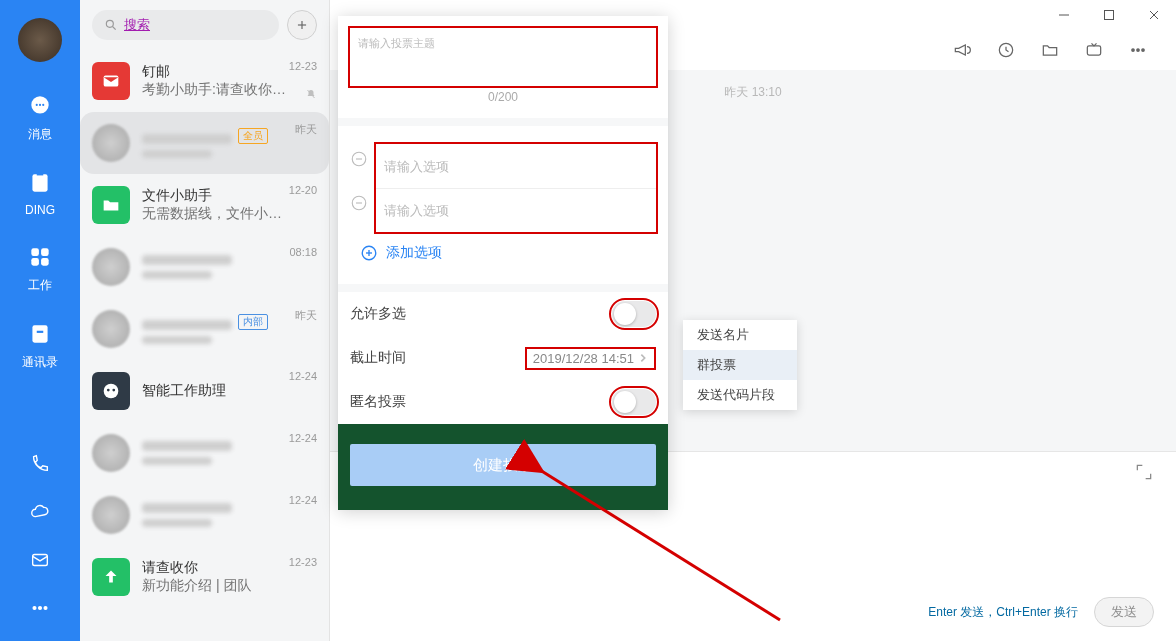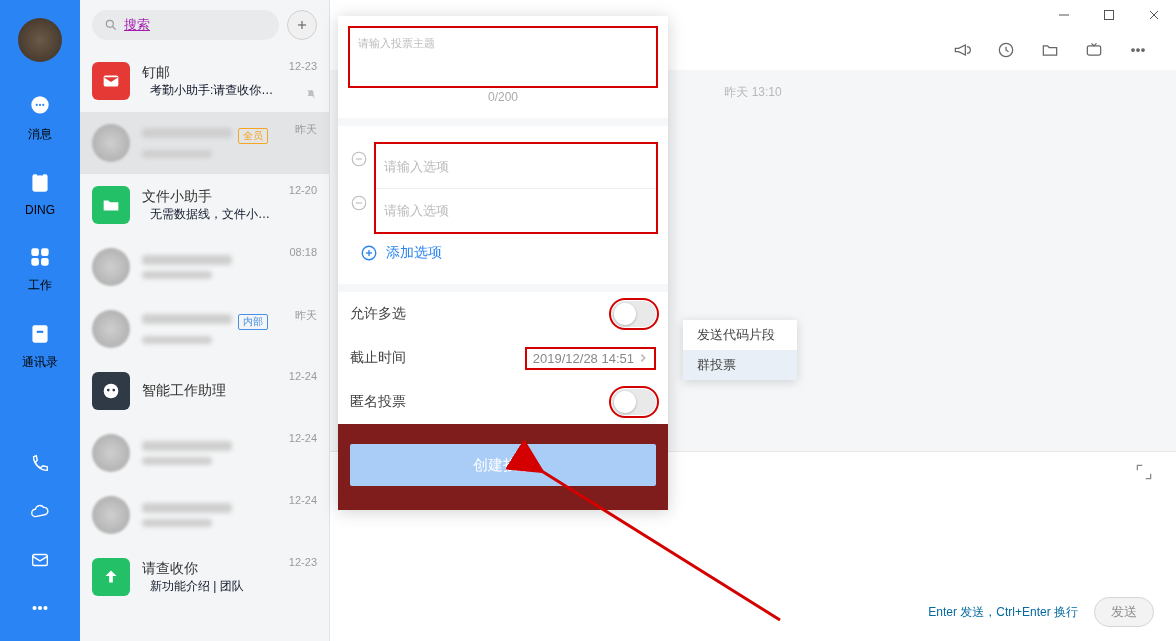--- a/index.html
+++ b/index.html
@@ -1,45 +1,45 @@
 <!DOCTYPE html>
 <html><head>
 <meta charset="utf-8">
 <style>
   * { margin:0; padding:0; box-sizing:border-box; font-family:"Microsoft YaHei","Helvetica Neue",Arial,sans-serif; }
   body { width:1176px; height:641px; background:#fff; overflow:hidden; position:relative; }
   .app { display:flex; width:100%; height:100%; background:#f5f6f7; }
 
   
-  .rail { width:80px; background:#2a84f3; display:flex; flex-direction:column; align-items:center; padding-top:18px; color:#000000; }
+  .rail { width:80px; background:#2a84f3; display:flex; flex-direction:column; align-items:center; padding-top:18px; color:#ffffff; }
   .avatar { width:44px; height:44px; border-radius:50%; background:radial-gradient(#6b5a49,#3a2e24); margin-bottom:30px; }
   .rail-item { display:flex; flex-direction:column; align-items:center; gap:6px; margin-bottom:26px; cursor:pointer; }
   .rail-item .ico { width:28px; height:28px; display:flex; align-items:center; justify-content:center; }
   .rail-item svg { width:26px; height:26px; fill:#fff; }
   .rail-item span { font-size:12px; }
   .rail-bottom { margin-top:auto; display:flex; flex-direction:column; align-items:center; gap:22px; padding-bottom:18px; }
   .rail-bottom svg { width:22px; height:22px; stroke:#fff; fill:none; stroke-width:1.5; }
 
   
   .convlist { width:250px; background:#f4f5f6; border-right:1px solid #e3e3e3; display:flex; flex-direction:column; }
   .search-row { display:flex; align-items:center; gap:8px; padding:10px 12px; }
   .search-box { flex:1; height:30px; background:#e9eaeb; border-radius:15px; display:flex; align-items:center; padding:0 12px; color:#a21caf; font-size:13px; gap:6px;text-decoration:underline; }
   .search-box svg { width:14px; height:14px; fill:#9a9a9a; }
   .add-btn { width:30px; height:30px; border-radius:50%; border:1px solid #d0d0d0; background:#f0f0f0; display:flex; align-items:center; justify-content:center; cursor:pointer; }
   .add-btn svg { width:14px; height:14px; stroke:#666; stroke-width:2; }
 
   .conv { display:flex; align-items:center; height:62px; padding:0 12px; cursor:pointer; position:relative; }
-  .conv.sel { background:#e3e4e6; }
+  .conv.sel { background:#e3e4e6;border-radius:14px; }
   .conv .badge { width:38px; height:38px; border-radius:6px; display:flex; align-items:center; justify-content:center; margin-right:12px; flex:0 0 auto; }
   .conv .badge svg { width:22px; height:22px; fill:#fff; }
   .conv .body { flex:1; min-width:0; }
-  .conv .title-row { display:flex; align-items:flex-start; gap:6px; }
+  .conv .title-row { display:flex; align-items:flex-end; gap:6px; }
   .conv .title { font-size:14px; color:#333; white-space:nowrap; overflow:hidden; text-overflow:ellipsis; }
   .conv .tag { font-size:10px; padding:0 4px; border-radius:2px; }
-  .conv .sub { font-size:12px; color:#0f172a; white-space:nowrap; overflow:hidden; text-overflow:ellipsis;margin-left:8px; }
+  .conv .sub { font-size:14px; color:#737373; white-space:nowrap; overflow:hidden; text-overflow:ellipsis; }
   .conv .time { position:absolute; top:10px; right:12px; font-size:11px; color:#9a9a9a; }
   .conv .mute-ico { position:absolute; bottom:8px; right:12px; }
   .conv .mute-ico svg { width:12px; height:12px; fill:#bfbfbf; }
   .blur-badge { width:38px; height:38px; border-radius:50%; background:radial-gradient(#cfcfcf,#a8a8a8); filter:blur(1px); margin-right:12px; }
   .blur-line { height:10px; background:#cfcfcf; border-radius:4px; filter:blur(2px); }
 
   
   .chat { flex:1; display:flex; flex-direction:column; background:#fff; position:relative; }
   .win-ctrl { position:absolute; top:0; right:0; height:30px; display:flex; }
   .win-ctrl div { width:45px; display:flex; align-items:center; justify-content:center; cursor:pointer; }
@@ -90,21 +90,21 @@
 
   .settings { border-top:8px solid #f6f7f8; }
   .setrow { height:44px; display:flex; align-items:center; padding:0 12px; font-size:14px; color:#444; }
   .setrow .val { margin-left:auto; display:flex; align-items:flex-start; gap:4px; }
   .toggle { width:44px; height:26px; border-radius:13px; background:#e9e9ea; position:relative; }
   .toggle::after { content:""; position:absolute; top:2px; left:2px; width:22px; height:22px; background:#fff; border-radius:50%; box-shadow:0 1px 3px rgba(0,0,0,.25); }
   .toggle.framed { outline:2px solid #d40000; outline-offset:1px; }
   .deadline-chip { border:2px solid #d40000; padding:2px 6px; font-size:13px; color:#888; display:flex; align-items:center; gap:4px; }
   .deadline-chip svg { width:10px; height:10px; stroke:#bbb; fill:none; stroke-width:2; }
 
-  .create-wrap { padding:20px 12px 24px; background:#7f1d1d; }
+  .create-wrap { padding:20px 12px 24px; background:#14532d; }
   .create-btn { width:100%; height:42px; background:#a9cdf6; color:#fff; font-size:15px; border:none; border-radius:2px; cursor:pointer; }
 
   
   .popup { position:absolute; left:683px; top:320px; width:114px; background:#fff; box-shadow:0 2px 10px rgba(0,0,0,.15); pointer-events:auto; }
   .popup-item { height:30px; display:flex; align-items:center; padding:0 14px; font-size:13px; color:#444; cursor:pointer; }
   .popup-item.active { background:#e9eff6; }
 
   
   .arrow-svg { position:absolute; left:480px; top:430px; width:340px; height:200px; pointer-events:none; }
 </style>
@@ -471,22 +471,23 @@
       </div>
     </div>
 
     <div class="create-wrap">
       <button class="create-btn">创建投票</button>
     </div>
   </div>
 
   <div class="popup">
     <div id="popup-items">
+        <div class="popup-item">发送名片</div>
+        <div class="popup-item active">群投票</div>
         <div class="popup-item">发送代码片段</div>
-        <div class="popup-item active">群投票</div>
       </div>
   </div>
 
   <svg class="arrow-svg" viewBox="0 0 340 200">
     <defs>
         <marker id="ah" markerWidth="12" markerHeight="12" refX="2" refY="6" orient="auto">
           <path d="M12 0L0 6l12 6z" fill="#d40000"></path>
         </marker>
       </defs>
     <line x1="300" y1="190" x2="60" y2="40" stroke="#d40000" stroke-width="3" marker-end="url(#ah)"></line>

